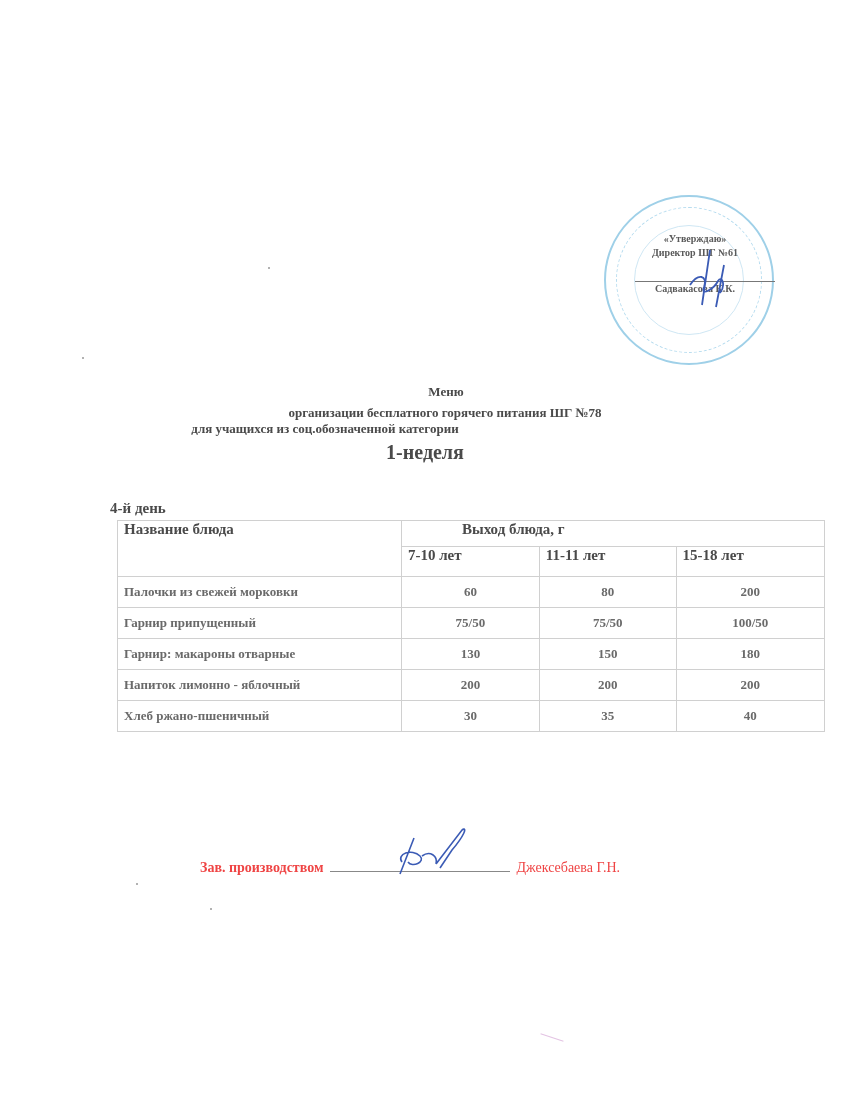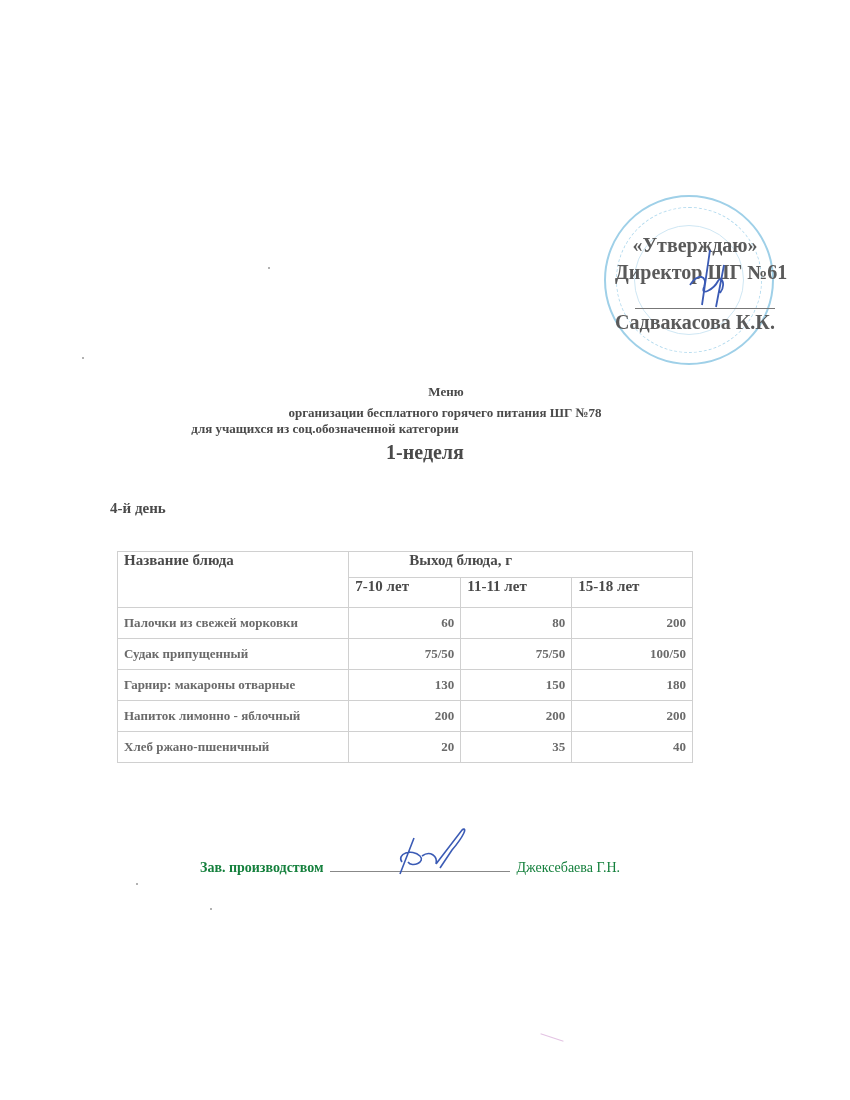--- a/index.html
+++ b/index.html
@@ -13,40 +13,40 @@
       border: 2px solid #9fd0e8; box-sizing: border-box;
     }
     .stamp::before {
       content: ""; position: absolute; left: 10px; top: 10px; right: 10px; bottom: 10px;
       border-radius: 50%; border: 1px dashed #b6dcef;
     }
     .stamp::after {
       content: ""; position: absolute; left: 28px; top: 28px; right: 28px; bottom: 28px;
       border-radius: 50%; border: 1px solid #cfe7f4;
     }
-    .approve { font-size: 20px; font-weight: bold; color: #5a5a5a; text-align: center; line-height: 1.35; }
+    .approve { font-size: 10px; font-weight: bold; color: #5a5a5a; text-align: center; line-height: 1.35; }
     .approve .line { white-space: nowrap; }
     .sigline { border-bottom: 1px solid #777; }
     .title-block { left: 0; width: 850px; text-align: center; font-weight: bold; }
     .t1 { top: 384px; font-size: 13px; padding-left: 21px; }
     .t2 { top: 405px; font-size: 13px; left: 20px; }
     .t3 { top: 421px; font-size: 13px; left: -100px; }
     .t4 { top: 441px; font-size: 20px; left: 0; }
     .day { left: 110px; top: 500px; font-size: 15px; font-weight: bold; }
     table.menu {
-      position: absolute; left: 117px; top: 551px; width: 576px; border-collapse: collapse;
+      position: absolute; left: 117px; top: 520px; width: 708px; border-collapse: collapse;
       font-size: 13px; color: #6a6a6a;
     }
     table.menu td, table.menu th { border: 1px solid #d0d0d0; padding: 0 6px; font-weight: bold; }
     table.menu th { font-weight: bold; color: #4a4a4a; font-size: 15px; text-align: left; vertical-align: top; }
     .h1 { height: 26px; }
     .h2 { height: 30px; }
-    .cnum { text-align: right; }
+    .cnum { text-align: center; }
     tr.r td { height: 30px; }
-    .sig-row { left: 200px; top: 860px; font-size: 14px; font-weight: bold; color: #15803d; white-space: nowrap; }
+    .sig-row { left: 200px; top: 860px; font-size: 14px; font-weight: bold; color: #ef4444; white-space: nowrap; }
     .sig-line { display: inline-block; width: 180px; border-bottom: 1px solid #888; margin: 0 3px; vertical-align: baseline; }
     .dot { width: 2px; height: 2px; background: #999; border-radius: 1px; }
     svg.sign { position: absolute; }
   </style>
 </head>
 <body>
 
 <div class="abs stamp"></div>
 
 <div class="abs approve" style="left:615px; top:232px; width:160px;">
@@ -83,40 +83,40 @@
     <th>11-11 лет</th>
     <th>15-18 лет</th>
   </tr>
   <tr class="r">
     <td>Палочки из свежей морковки</td>
     <td class="cnum">60</td>
     <td class="cnum">80</td>
     <td class="cnum">200</td>
   </tr>
   <tr class="r">
-    <td>Судак припущенный</td>
+    <td>Гарнир припущенный</td>
     <td class="cnum">75/50</td>
     <td class="cnum">75/50</td>
     <td class="cnum">100/50</td>
   </tr>
   <tr class="r">
     <td>Гарнир: макароны отварные</td>
     <td class="cnum">130</td>
     <td class="cnum">150</td>
     <td class="cnum">180</td>
   </tr>
   <tr class="r">
     <td>Напиток лимонно - яблочный</td>
     <td class="cnum">200</td>
     <td class="cnum">200</td>
     <td class="cnum">200</td>
   </tr>
   <tr class="r">
     <td>Хлеб ржано-пшеничный</td>
-    <td class="cnum">20</td>
+    <td class="cnum">30</td>
     <td class="cnum">35</td>
     <td class="cnum">40</td>
   </tr>
 </tbody>
   </table>
 
 <div class="abs sig-row">
   <span>Зав. производством</span>
   <span class="sig-line"></span>
   <span style="font-weight:normal;">Джексебаева Г.Н.</span>

